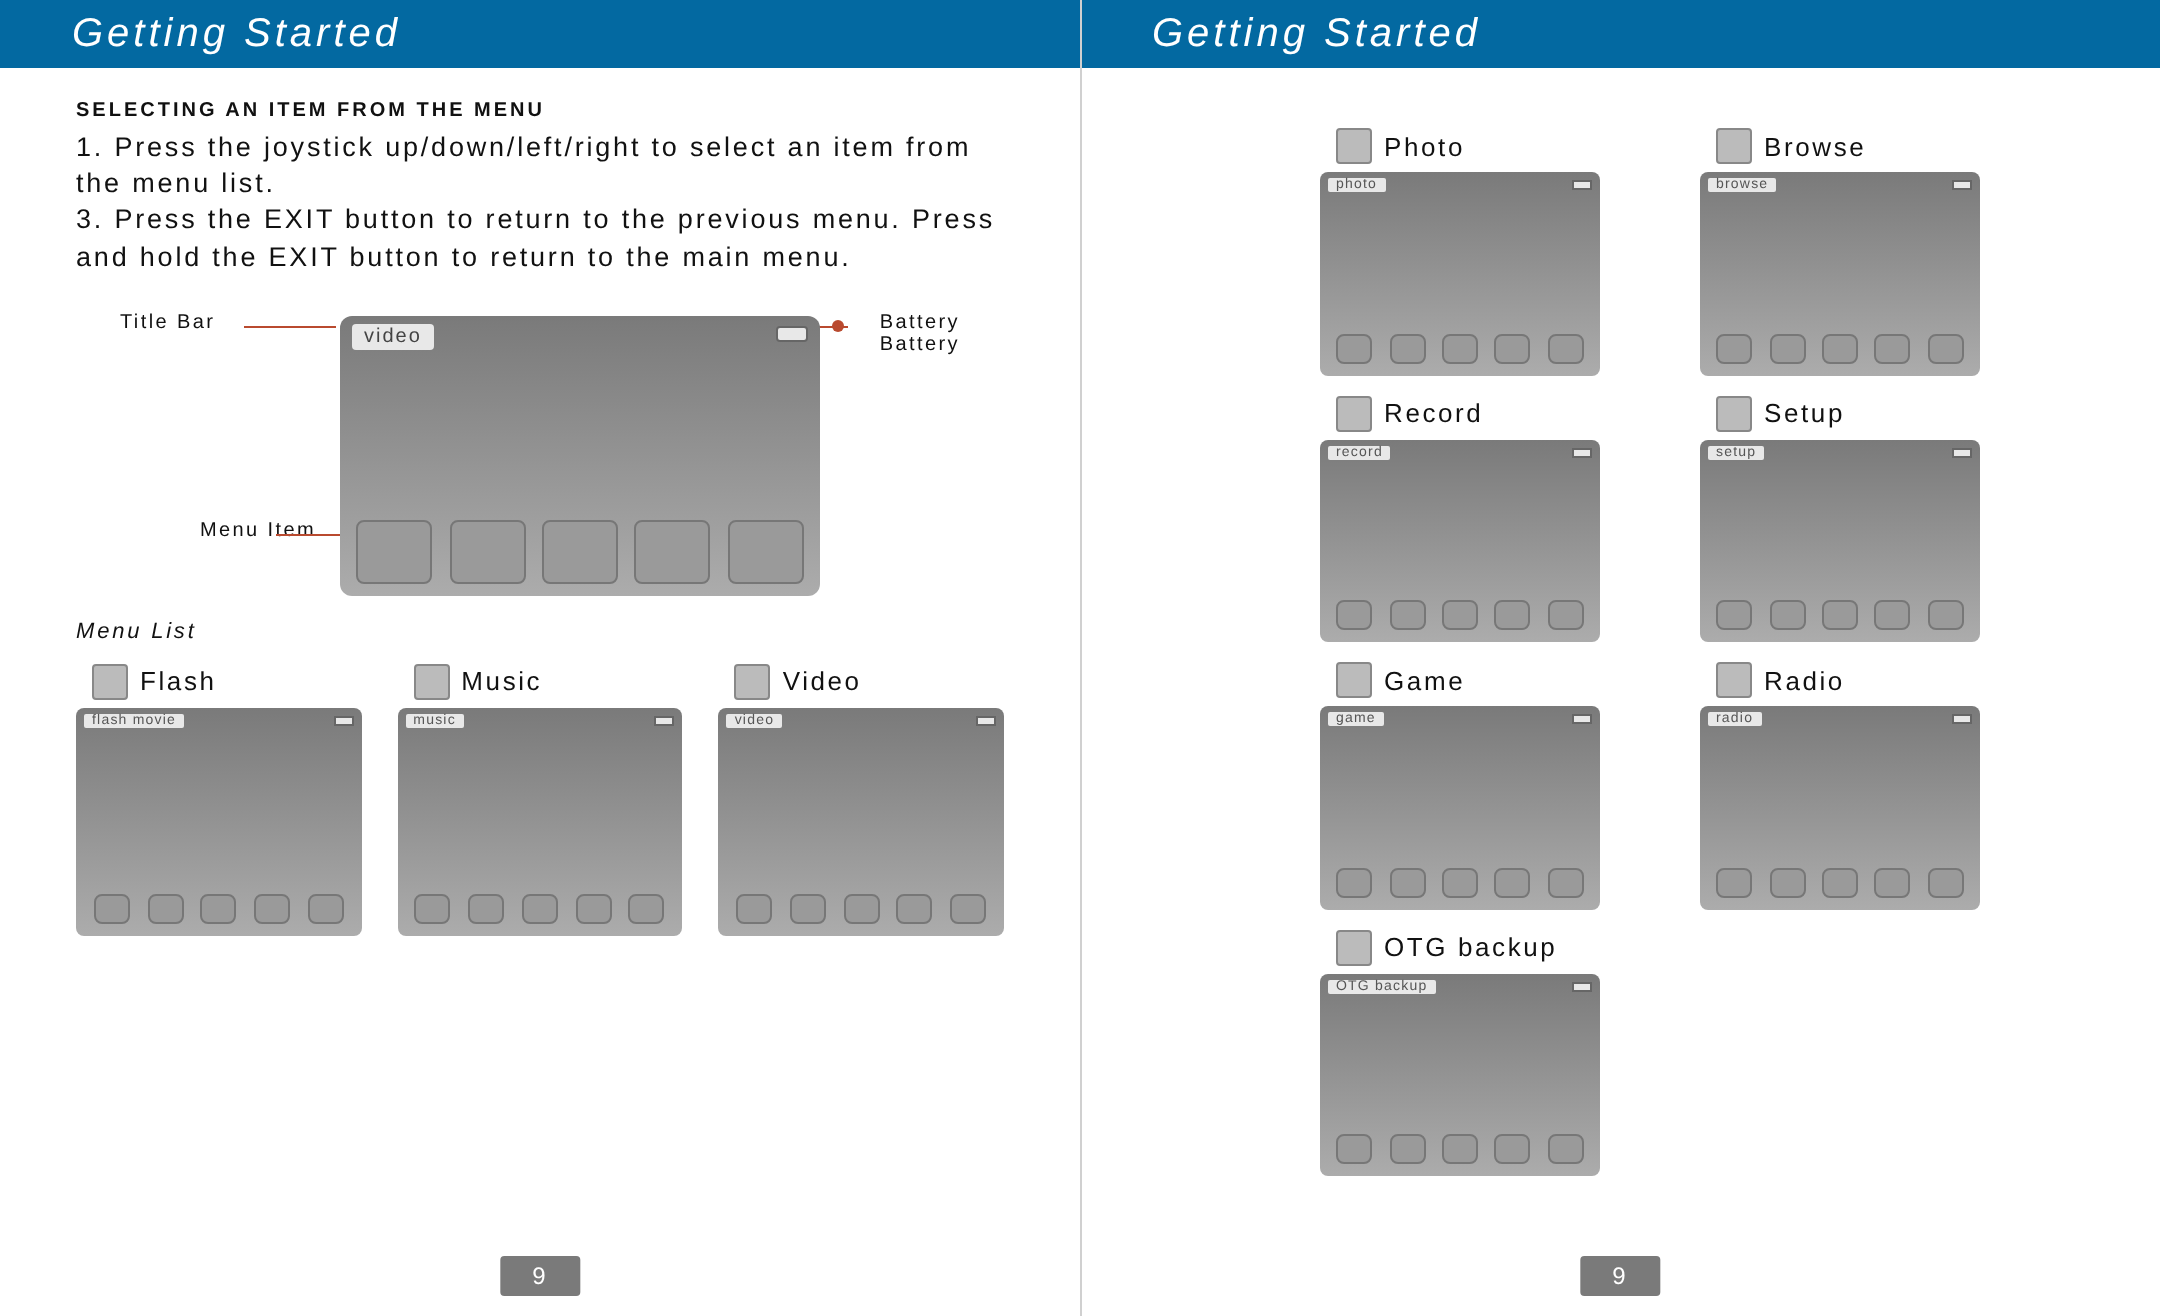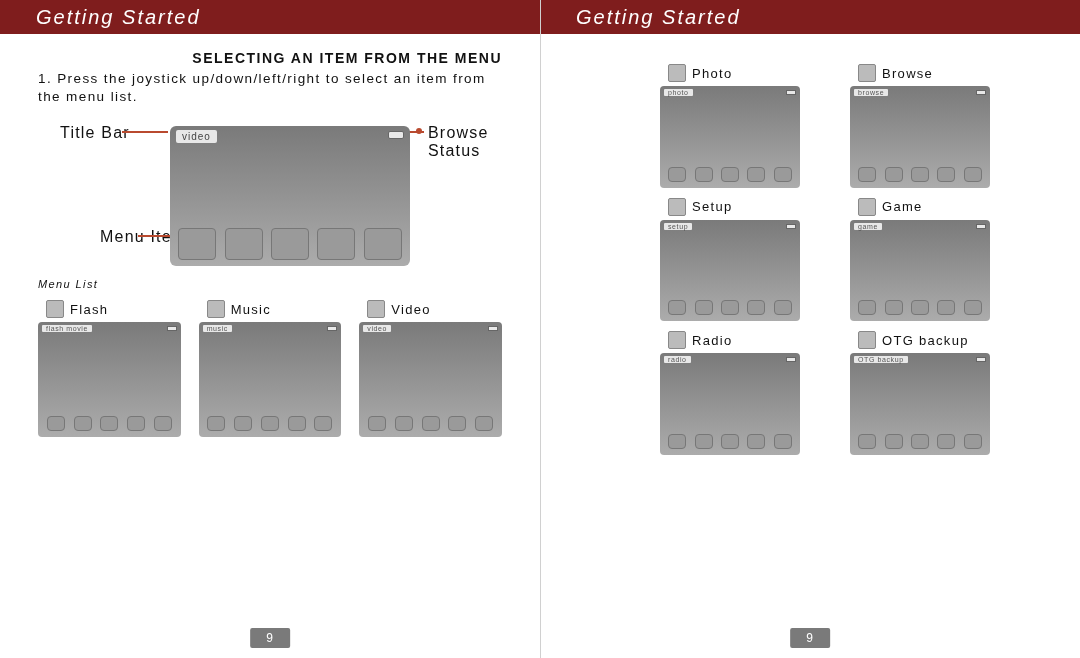--- a/index.html
+++ b/index.html
@@ -18,55 +18,55 @@
     position: relative;
     padding: 0 0 0 0;
   }
   .divider {
     position: absolute;
     left: 0; top: 0; bottom: 0;
     border-left: 1px solid #d0d0d0;
   }
   .banner {
     height: 34px;
-    background: #7f1d1d;
+    background: #0369a1;
     color: #fff;
     font-size: 20px;
     line-height: 34px;
     padding-left: 36px;
     font-style: italic;
     letter-spacing: 2px;
     font-weight: 500;
   }
   .content {
     padding: 16px 38px 0 38px;
   }
   .section-title {
-    font-size: 14px;
+    font-size: 10px;
     font-weight: 600;
     letter-spacing: 1.5px;
     margin-bottom: 4px;
-    text-align: right;
   }
   .steps {
     font-size: 13.5px;
     letter-spacing: 1.4px;
     line-height: 1.35;
     margin-bottom: 14px;
   }
   .diagram {
     position: relative;
     width: 420px;
     height: 150px;
     margin: 0 auto 6px auto;
   }
   .diag-label {
     position: absolute;
-    font-size: 16px;
+    font-size: 10px;
     letter-spacing: 1.2px;
+    text-align: right;
   }
   .diag-line {
     position: absolute;
     background: #b94a2f;
   }
   .bigscreen {
     position: absolute;
     left: 110px; top: 6px;
     width: 240px; height: 140px;
     background: linear-gradient(#7a7a7a,#acacac);
@@ -146,27 +146,28 @@
 </head>
 <body>
 
 <div class="page page1">
   <div class="banner">Getting Started</div>
 
   <div class="content">
     <div class="section-title">SELECTING AN ITEM FROM THE MENU</div>
     <div class="steps">
       <div>1. Press the joystick up/down/left/right to select an item from the menu list.</div>
+      <div>3. Press the EXIT button to return to the previous menu. Press and hold the EXIT button to return to the main menu.</div>
     </div>
 
     <div class="diagram">
       <div class="diag-label" style="left:0; top:4px;">Title Bar</div>
       <div class="diag-line" style="left:62px; top:11px; width:46px; height:1.2px;"></div>
 
-      <div class="diag-label" style="left:368px; top:4px;">Browse Status</div>
+      <div class="diag-label" style="left:368px; top:4px;">Battery Battery</div>
       <div class="diag-line" style="left:348px; top:11px; width:16px; height:1.2px;"></div>
       <div class="diag-line" style="left:356px; top:8px; width:6px; height:6px; border-radius:50%; background:#b94a2f;"></div>
 
       <div class="diag-label" style="left:0; top:108px;margin-left:40px;">Menu Item</div>
       <div class="diag-line" style="left:78px; top:115px; width:32px; height:1.2px;"></div>
 
       <div class="bigscreen">
         <div class="titlebar">video</div>
         <div class="battery"></div>
         <div class="iconrow">
@@ -277,20 +278,37 @@
               <div class="ic"></div>
               <div class="ic"></div>
               <div class="ic"></div>
             </div>
         </div>
       </div>
 
       <div class="cell">
         <div class="label">
             <span class="mi"></span>
+            <span>Record</span>
+          </div>
+        <div class="thumb">
+          <div class="titlebar">record</div>
+          <div class="battery"></div>
+          <div class="iconrow">
+              <div class="ic"></div>
+              <div class="ic"></div>
+              <div class="ic"></div>
+              <div class="ic"></div>
+              <div class="ic"></div>
+            </div>
+        </div>
+      </div>
+      <div class="cell">
+        <div class="label">
+            <span class="mi"></span>
             <span>Setup</span>
           </div>
         <div class="thumb">
           <div class="titlebar">setup</div>
           <div class="battery"></div>
           <div class="iconrow">
               <div class="ic"></div>
               <div class="ic"></div>
               <div class="ic"></div>
               <div class="ic"></div>

